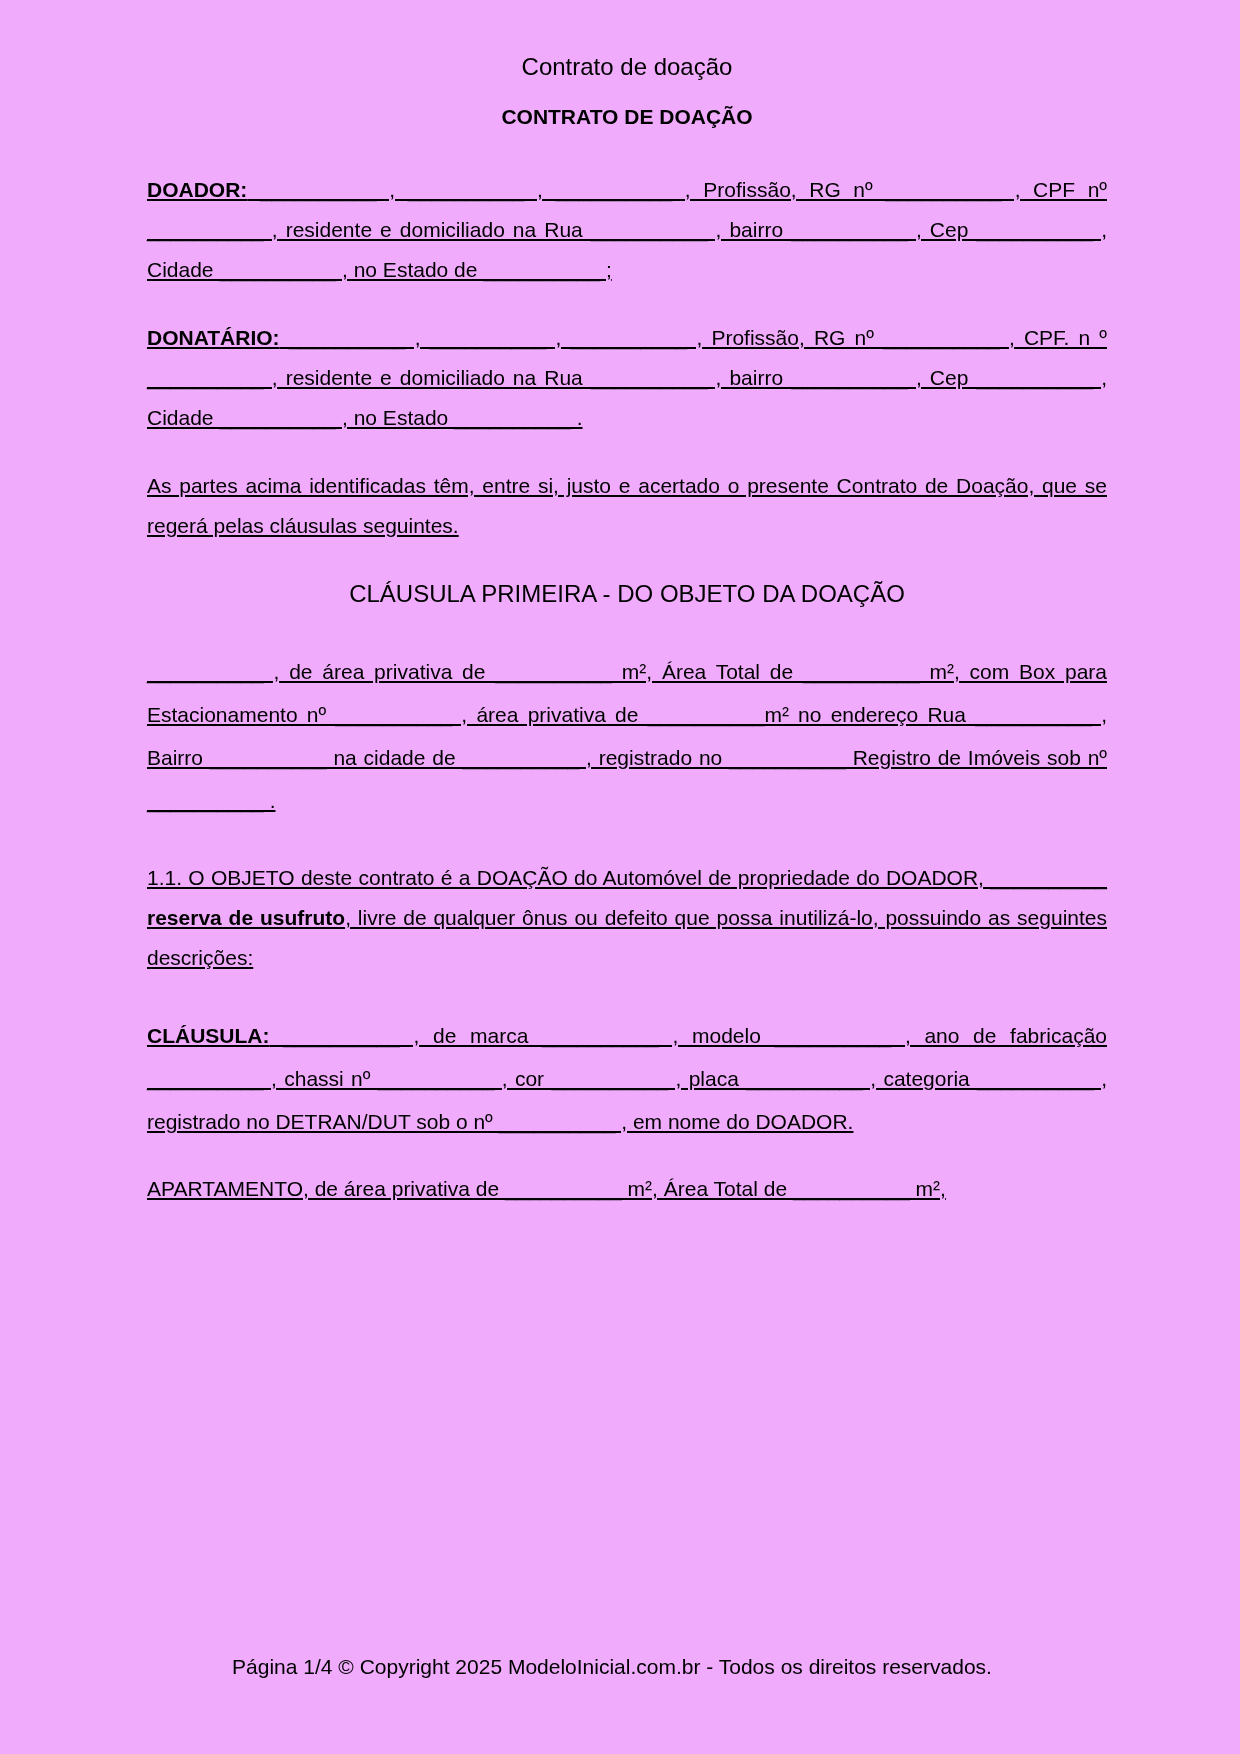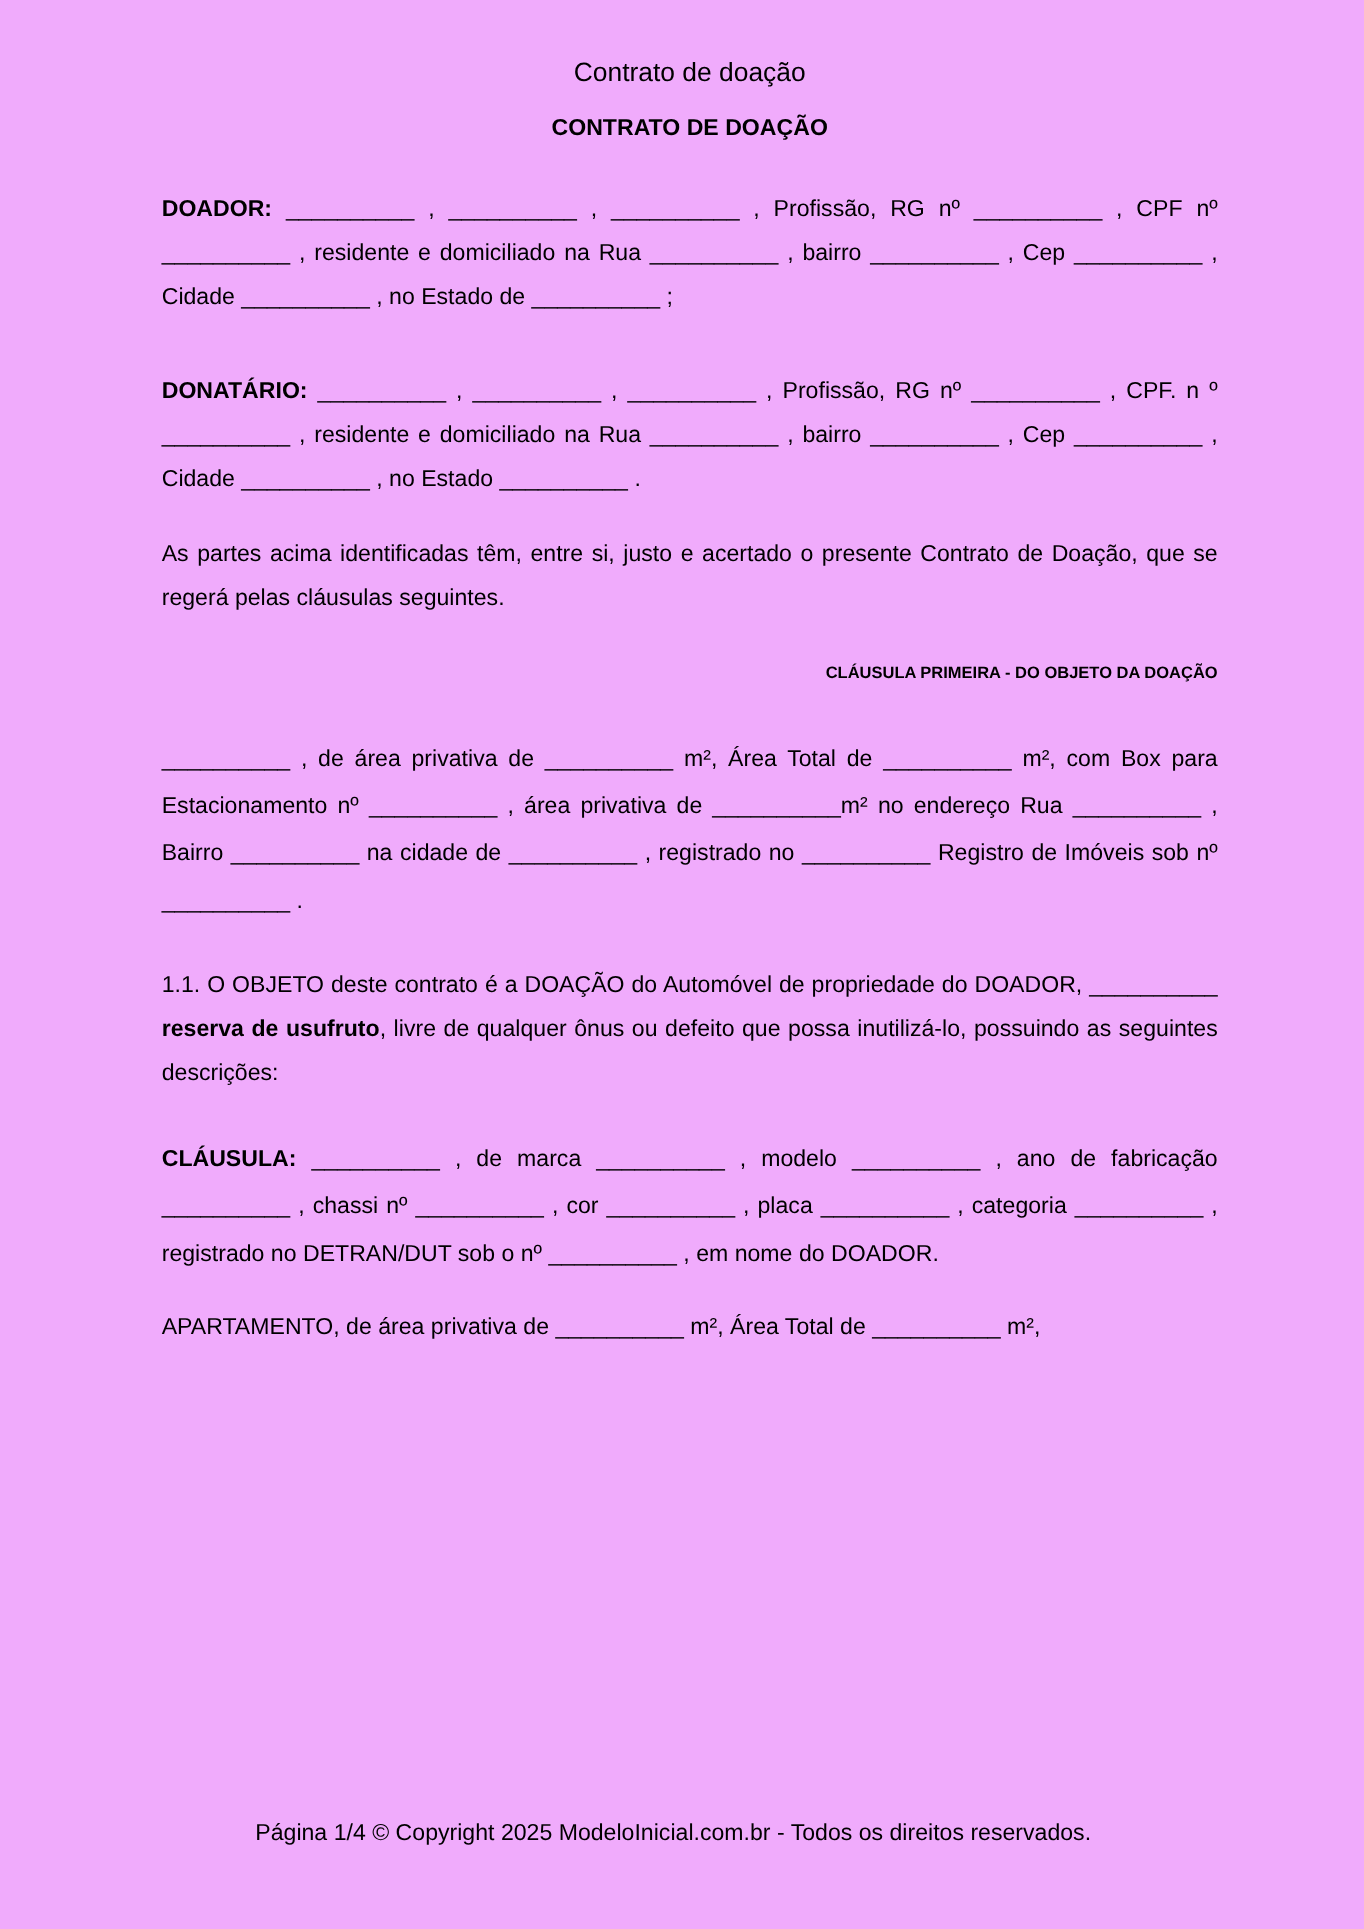--- a/index.html
+++ b/index.html
@@ -31,33 +31,34 @@
     font-size: 21px;
     line-height: 26px;
     text-align: center;
     font-weight: bold;
   }
   .para {
     margin: 0;
     font-size: 21px;
     line-height: 40px;
     text-align: justify;
+    text-decoration: underline;
   }
   .b { font-weight: bold; }
   .mt40 { margin-top: 40px; }
   .mt36 { margin-top: 36px; }
-  .mt30 { margin-top: 46px; }
+  .mt30 { margin-top: 28px; }
   .mt28 { margin-top: 28px; }
   .mt24 { margin-top: 24px; }
   .clause-heading {
     margin: 28px 0 0 0;
-    font-size: 15px;
+    font-size: 24px;
     line-height: 40px;
-    font-weight: bold;
-    text-align: right;
+    font-weight: normal;
+    text-align: center;
   }
   .indent {
     line-height: 43px;
   }
   .footer {
     position: absolute;
     left: 0;
     right: 16px;
     top: 1652px;
     font-size: 21px;

